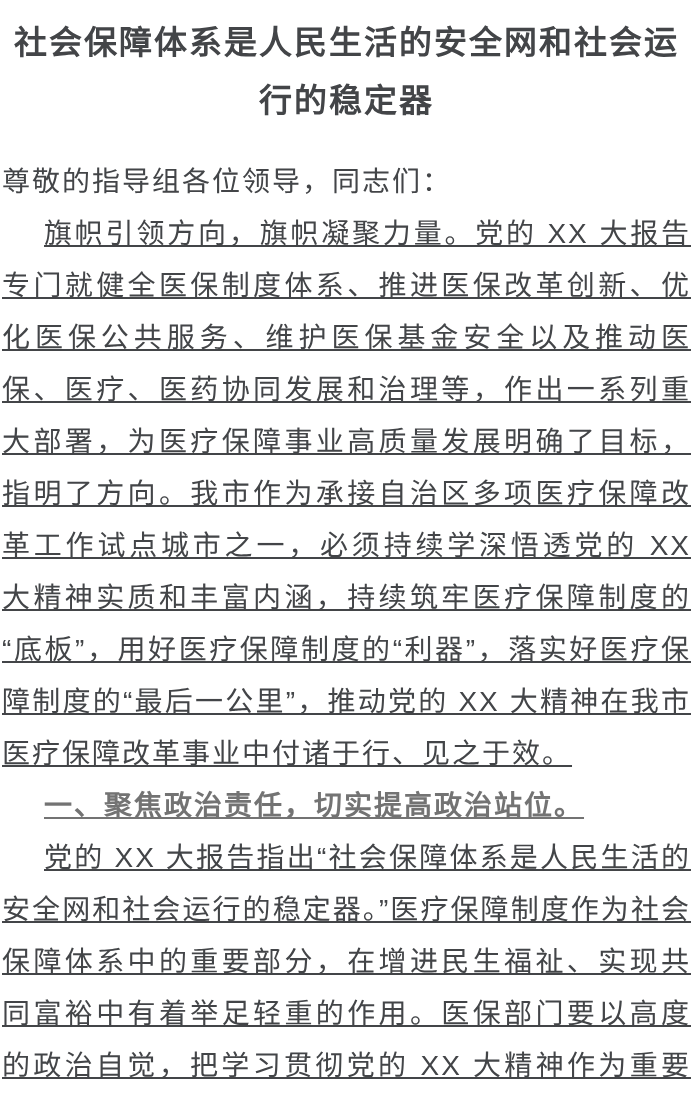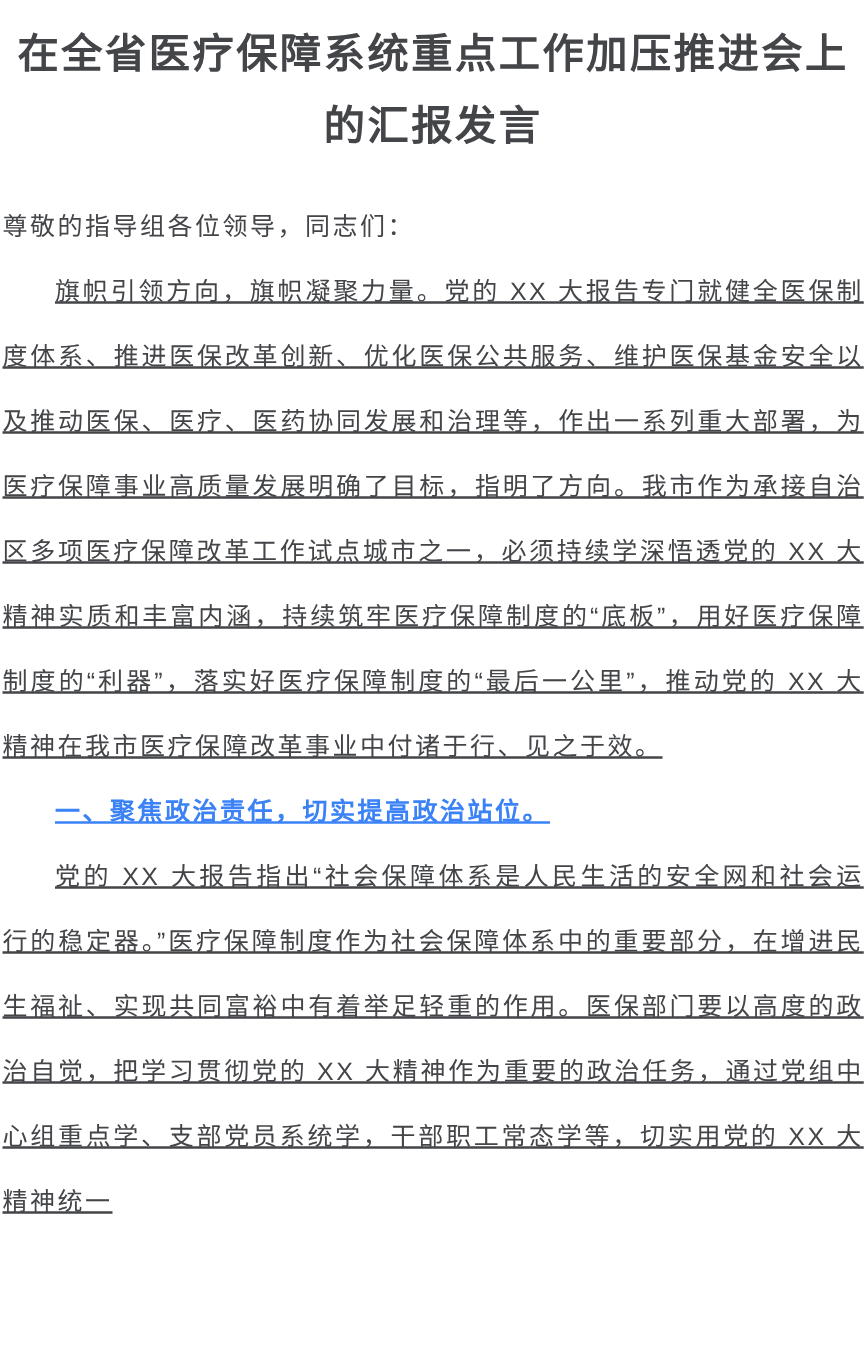--- a/index.html
+++ b/index.html
@@ -23,38 +23,38 @@
   .doc-title {
     margin: 0 6px 26px 6px;
     font-size: 33px;
     line-height: 58px;
     font-weight: 700;
     letter-spacing: 2px;
     text-align: center;
   }
   .para {
     margin: 0;
-    font-size: 20px;
+    font-size: 28px;
     line-height: 52px;
     letter-spacing: 2px;
     text-align: justify;
     word-break: break-all;
   }
   .para.indent {
     text-indent: 42px;
     text-decoration: underline;
   }
   .para.heading {
     font-weight: 700;
   }
 </style>
 </head>
 <body style="background: rgb(255, 255, 255);">
 
 <div class="doc" style="color: rgb(67, 69, 72);">
-  <h1 class="doc-title">在全省医疗保障系统重点工作加压推进会上的汇报发言</h1>
+  <h1 class="doc-title">社会保障体系是人民生活的安全网和社会运行的稳定器</h1>
   <div id="doc-body">
       <p class="para">尊敬的指导组各位领导，同志们：</p>
       <p class="para indent">旗帜引领方向，旗帜凝聚力量。党的 XX 大报告专门就健全医保制度体系、推进医保改革创新、优化医保公共服务、维护医保基金安全以及推动医保、医疗、医药协同发展和治理等，作出一系列重大部署，为医疗保障事业高质量发展明确了目标，指明了方向。我市作为承接自治区多项医疗保障改革工作试点城市之一，必须持续学深悟透党的 XX 大精神实质和丰富内涵，持续筑牢医疗保障制度的“底板”，用好医疗保障制度的“利器”，落实好医疗保障制度的“最后一公里”，推动党的 XX 大精神在我市医疗保障改革事业中付诸于行、见之于效。</p>
-      <p class="para indent heading" style="color: #3b82f6;">一、聚焦政治责任，切实提高政治站位。</p>
+      <p class="para indent heading" style="color: #737373;">一、聚焦政治责任，切实提高政治站位。</p>
       <p class="para indent">党的 XX 大报告指出“社会保障体系是人民生活的安全网和社会运行的稳定器。”医疗保障制度作为社会保障体系中的重要部分，在增进民生福祉、实现共同富裕中有着举足轻重的作用。医保部门要以高度的政治自觉，把学习贯彻党的 XX 大精神作为重要的政治任务，通过党组中心组重点学、支部党员系统学，干部职工常态学等，切实用党的 XX 大精神统一</p>
     </div>
 </div>
 
 </body></html>

